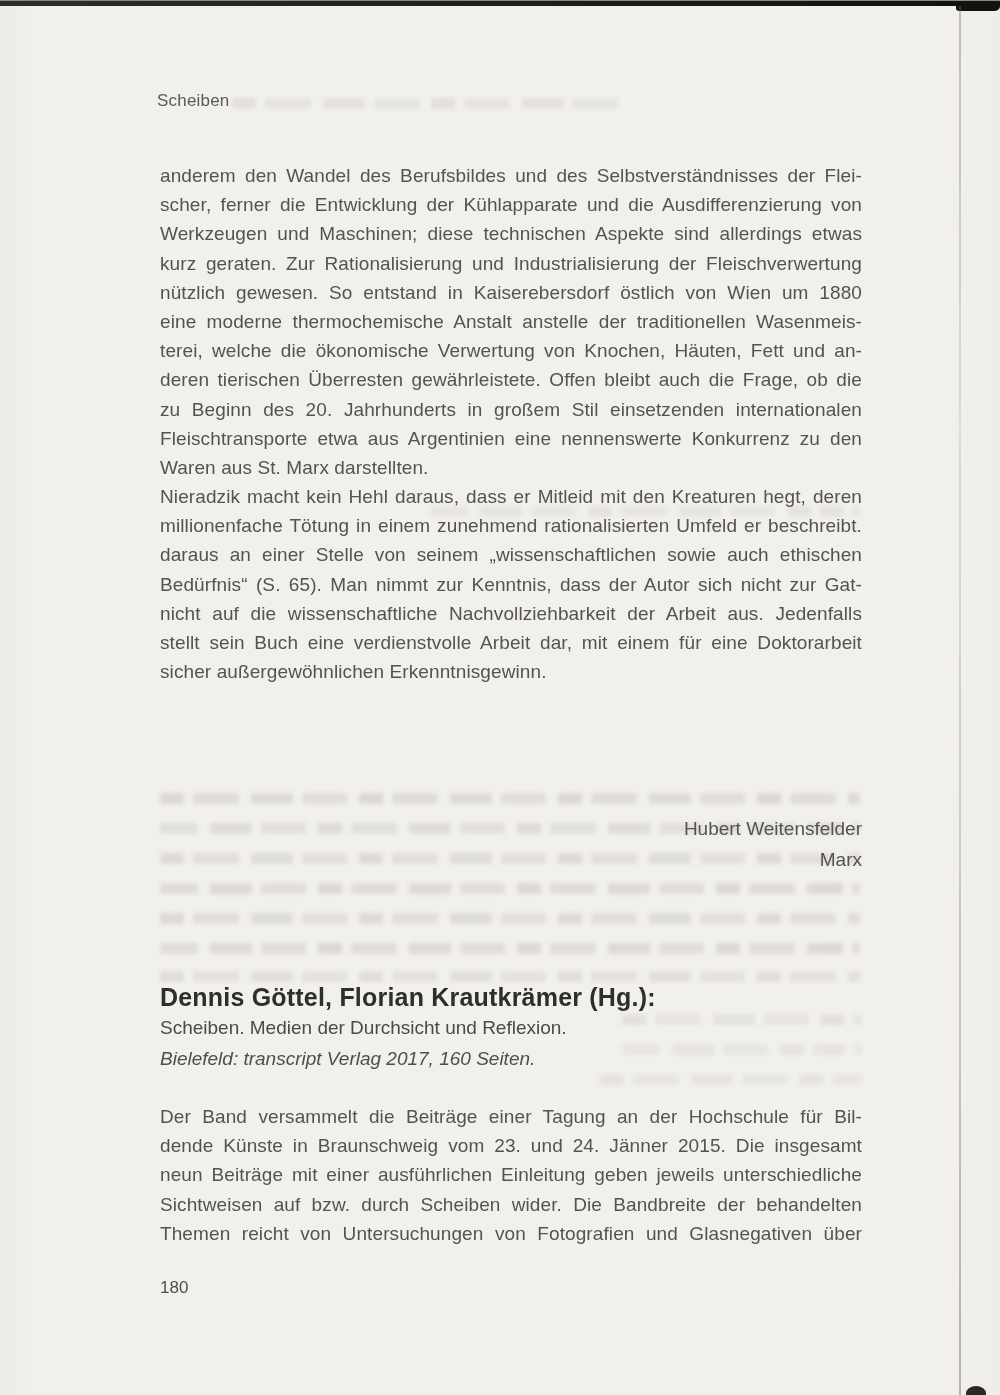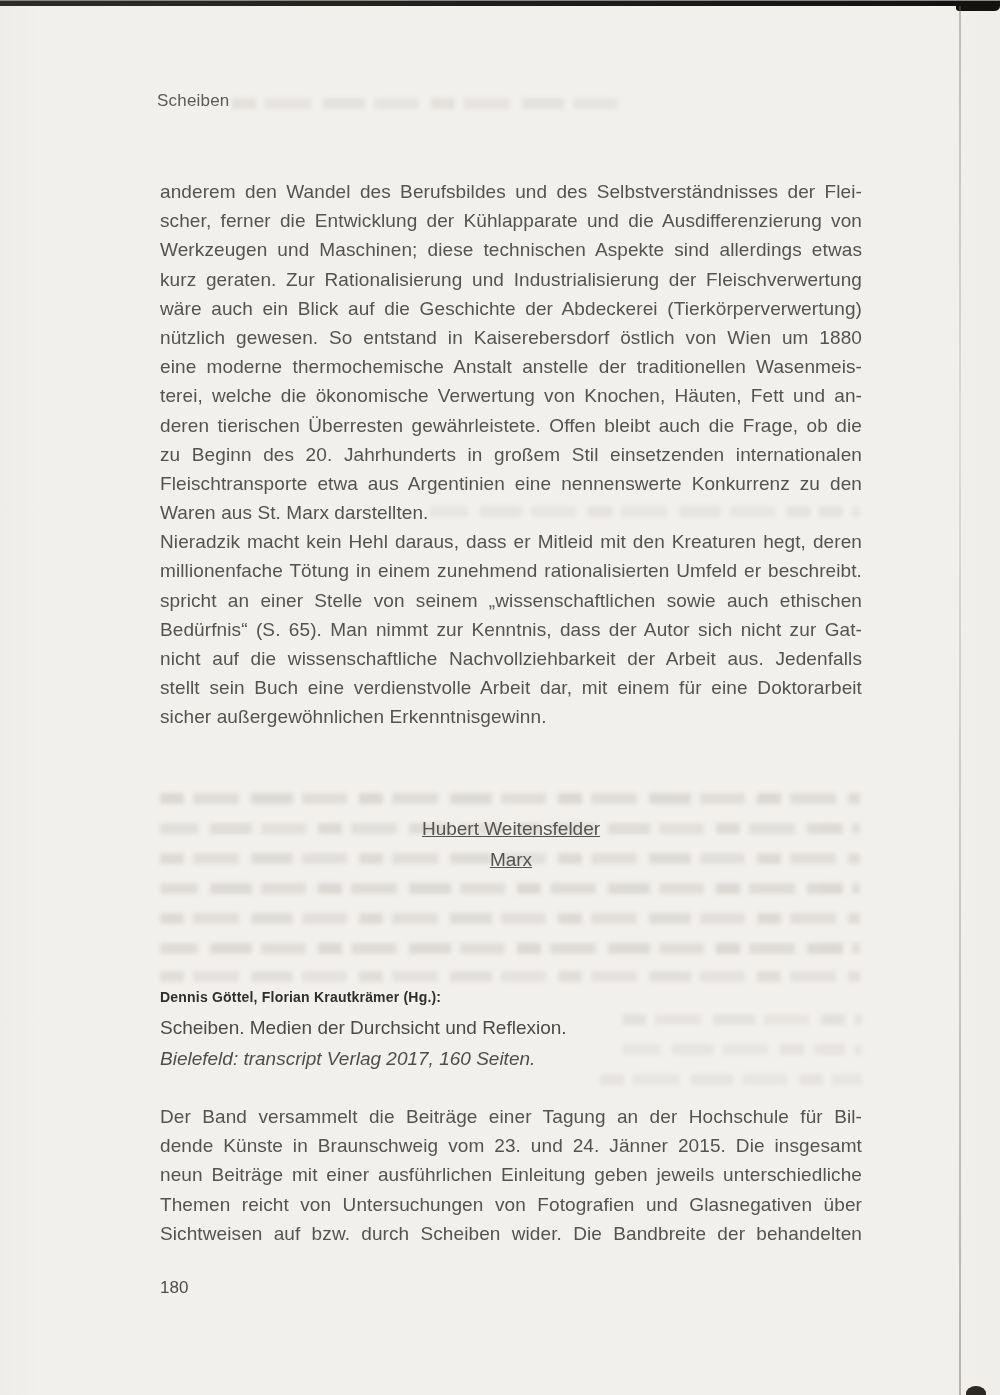--- a/index.html
+++ b/index.html
@@ -62,37 +62,37 @@
 
   
   .running-header {
     position: absolute; left: 157px; top: 90px;
     font-size: 17px; line-height: 20px; color: #5c5a56; letter-spacing: .2px;
   }
   .body-text {
     position: absolute; left: 160px; width: 702px;
     font-size: 19px; color: #55534f; letter-spacing: .1px;
   }
-  .block-1 { top: 176px; }
+  .block-1 { top: 160px; }
   .block-3 { top: 1101px; }
   .tline {
     height: 29.2px; line-height: 29.2px;
     text-align: justify; text-align-last: justify;
     white-space: nowrap; overflow: visible;
   }
   .tlast { text-align-last: left; }
 
   .signature {
     position: absolute; left: 160px; top: 812px; width: 702px;
-    text-align: center; font-size: 19px; line-height: 31px; color: #55534f; text-decoration: underline;
+    text-align: right; font-size: 19px; line-height: 31px; color: #55534f;
   }
 
   .book-heading { position: absolute; left: 160px; top: 980px; width: 702px; }
   .editors {
-    font-weight: bold; font-size: 14px; line-height: 32px;
+    font-weight: bold; font-size: 25px; line-height: 32px;
     color: #302e2b; letter-spacing: .2px;
   }
   .btitle  { font-size: 19px; line-height: 30.5px; color: #4c4a46; }
   .imprint { font-size: 19px; line-height: 30.5px; color: #504e4a; font-style: italic; }
 
   .page-number {
     position: absolute; left: 160px; top: 1277px;
     font-size: 17px; color: #4f4d49;
   }
 </style>
@@ -120,33 +120,32 @@
   <div class="ghost g-head3"></div>
 
   <div class="running-header">Scheiben</div>
 
   <div class="body-text block-1">
     <div>
         <div class="tline">anderem den Wandel des Berufsbildes und des Selbstverständnisses der Flei-</div>
         <div class="tline">scher, ferner die Entwicklung der Kühlapparate und die Ausdifferenzierung von</div>
         <div class="tline">Werkzeugen und Maschinen; diese technischen Aspekte sind allerdings etwas</div>
         <div class="tline">kurz geraten. Zur Rationalisierung und Industrialisierung der Fleischverwertung</div>
-        <div class="tline">wäre auch ein Blick auf die Geschichte der Abdeckerei (Tierkörperverwertung)</div>
         <div class="tline">nützlich gewesen. So entstand in Kaiserebersdorf östlich von Wien um 1880</div>
         <div class="tline">eine moderne thermochemische Anstalt anstelle der traditionellen Wasenmeis-</div>
         <div class="tline">terei, welche die ökonomische Verwertung von Knochen, Häuten, Fett und an-</div>
         <div class="tline">deren tierischen Überresten gewährleistete. Offen bleibt auch die Frage, ob die</div>
         <div class="tline">zu Beginn des 20. Jahrhunderts in großem Stil einsetzenden internationalen</div>
         <div class="tline">Fleischtransporte etwa aus Argentinien eine nennenswerte Konkurrenz zu den</div>
         <div class="tline tlast">Waren aus St. Marx darstellten.</div>
       </div>
     <div>
         <div class="tline">Nieradzik macht kein Hehl daraus, dass er Mitleid mit den Kreaturen hegt, deren</div>
         <div class="tline">millionenfache Tötung in einem zunehmend rationalisierten Umfeld er beschreibt.</div>
-        <div class="tline">spricht an einer Stelle von seinem „wissenschaftlichen sowie auch ethischen</div>
+        <div class="tline">daraus an einer Stelle von seinem „wissenschaftlichen sowie auch ethischen</div>
         <div class="tline">Bedürfnis“ (S. 65). Man nimmt zur Kenntnis, dass der Autor sich nicht zur Gat-</div>
         <div class="tline">nicht auf die wissenschaftliche Nachvollziehbarkeit der Arbeit aus. Jedenfalls</div>
         <div class="tline">stellt sein Buch eine verdienstvolle Arbeit dar, mit einem für eine Doktorarbeit</div>
         <div class="tline tlast">sicher außergewöhnlichen Erkenntnisgewinn.</div>
       </div>
   </div>
 
   <div class="signature">
     <div>Hubert Weitensfelder</div>
     <div>Marx</div>
@@ -156,20 +155,20 @@
     <div class="editors">Dennis Göttel, Florian Krautkrämer (Hg.):</div>
     <div class="btitle">Scheiben. Medien der Durchsicht und Reflexion.</div>
     <div class="imprint">Bielefeld: transcript Verlag 2017, 160 Seiten.</div>
   </div>
 
   <div class="body-text block-3">
     <div>
         <div class="tline">Der Band versammelt die Beiträge einer Tagung an der Hochschule für Bil-</div>
         <div class="tline">dende Künste in Braunschweig vom 23. und 24. Jänner 2015. Die insgesamt</div>
         <div class="tline">neun Beiträge mit einer ausführlichen Einleitung geben jeweils unterschiedliche</div>
+        <div class="tline">Sichtweisen auf bzw. durch Scheiben wider. Die Bandbreite der behandelten</div>
         <div class="tline">Themen reicht von Untersuchungen von Fotografien und Glasnegativen über</div>
-        <div class="tline">Sichtweisen auf bzw. durch Scheiben wider. Die Bandbreite der behandelten</div>
       </div>
   </div>
 
   <div class="page-number">180</div>
 
 </div>
 
 </body></html>

